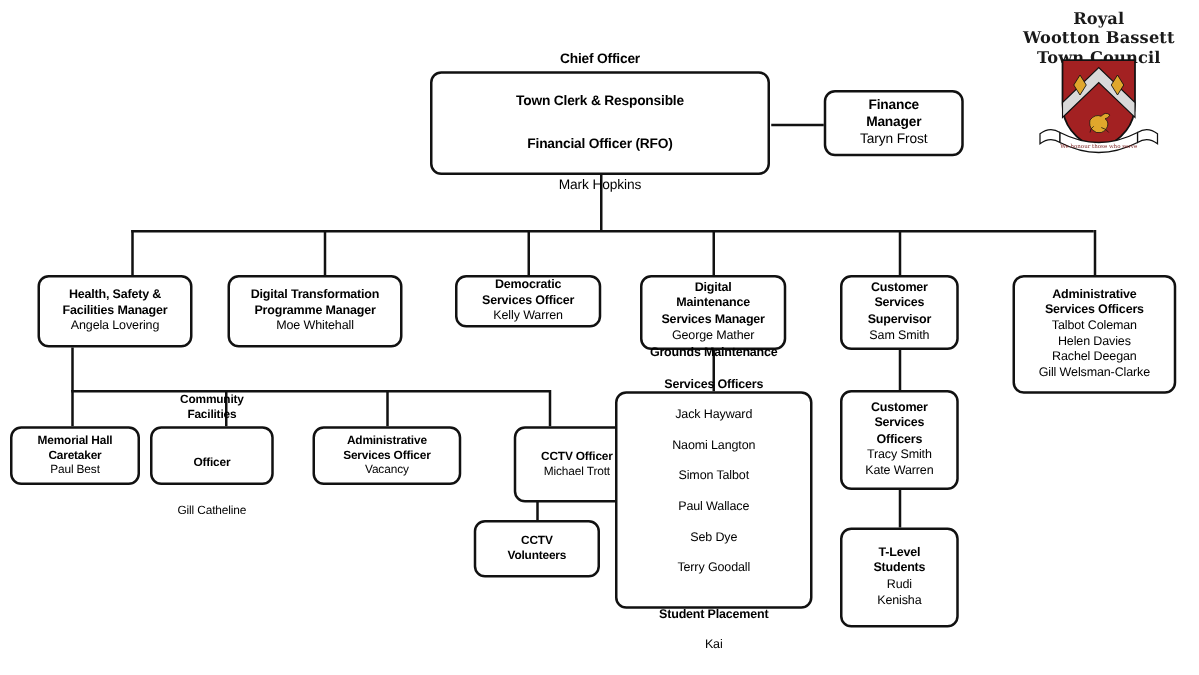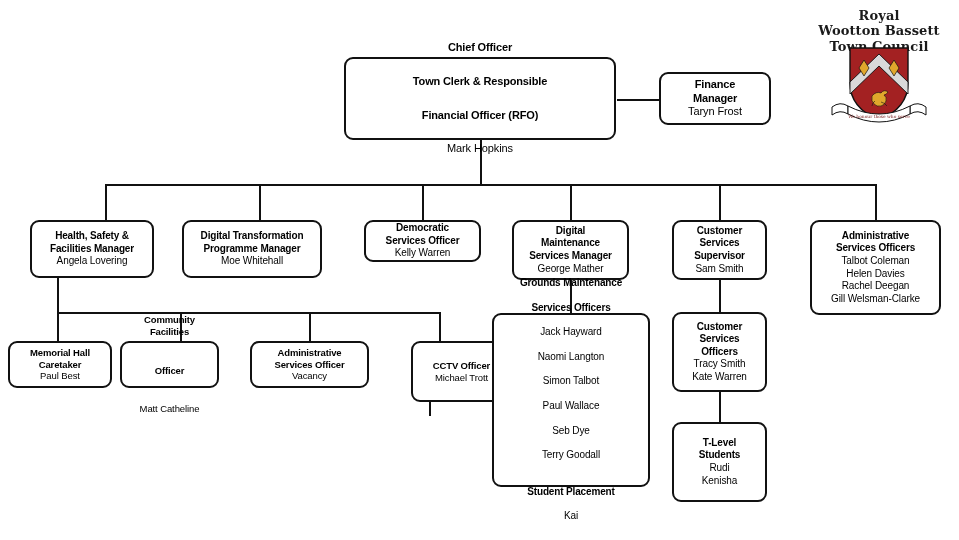--- a/index.html
+++ b/index.html
@@ -168,34 +168,38 @@
 
   <div class="node fs95" style="left:8px; top:341px; width:104px; height:47px;">
     <div class="title">Memorial Hall</div>
     <div class="title">Caretaker</div>
     <div class="person">Paul Best</div>
   </div>
 
   <div class="node fs95" style="left:120px; top:341px; width:99px; height:47px;gap:27px;">
     <div class="title">Community Facilities</div>
     <div class="title">Officer</div>
-    <div class="person">Matt Catheline</div>
+    <div class="person">Gill Catheline</div>
   </div>
 
   <div class="node fs95" style="left:250px; top:341px; width:119px; height:47px;">
     <div class="title">Administrative</div>
     <div class="title">Services Officer</div>
     <div class="person">Vacancy</div>
   </div>
 
   <div class="node fs95" style="left:379px; top:341px; width:101px; height:61px;margin-left:32px;">
     <div class="title">CCTV Officer</div>
     <div class="person">Michael Trott</div>
   </div>
 
+  <div class="node fs95" style="left:379px; top:416px; width:101px; height:46px;">
+    <div class="title">CCTV</div>
+    <div class="title">Volunteers</div>
+  </div>
 
   <div class="node fs10" style="left:492px; top:313px; width:158px; height:174px;gap:12px;">
     <div class="title">Grounds Maintenance</div>
     <div class="title">Services Officers</div>
     <div class="person">Jack Hayward</div>
     <div class="person">Naomi Langton</div>
     <div class="person">Simon Talbot</div>
     <div class="person">Paul Wallace</div>
     <div class="person">Seb Dye</div>
     <div class="person">Terry Goodall</div>

